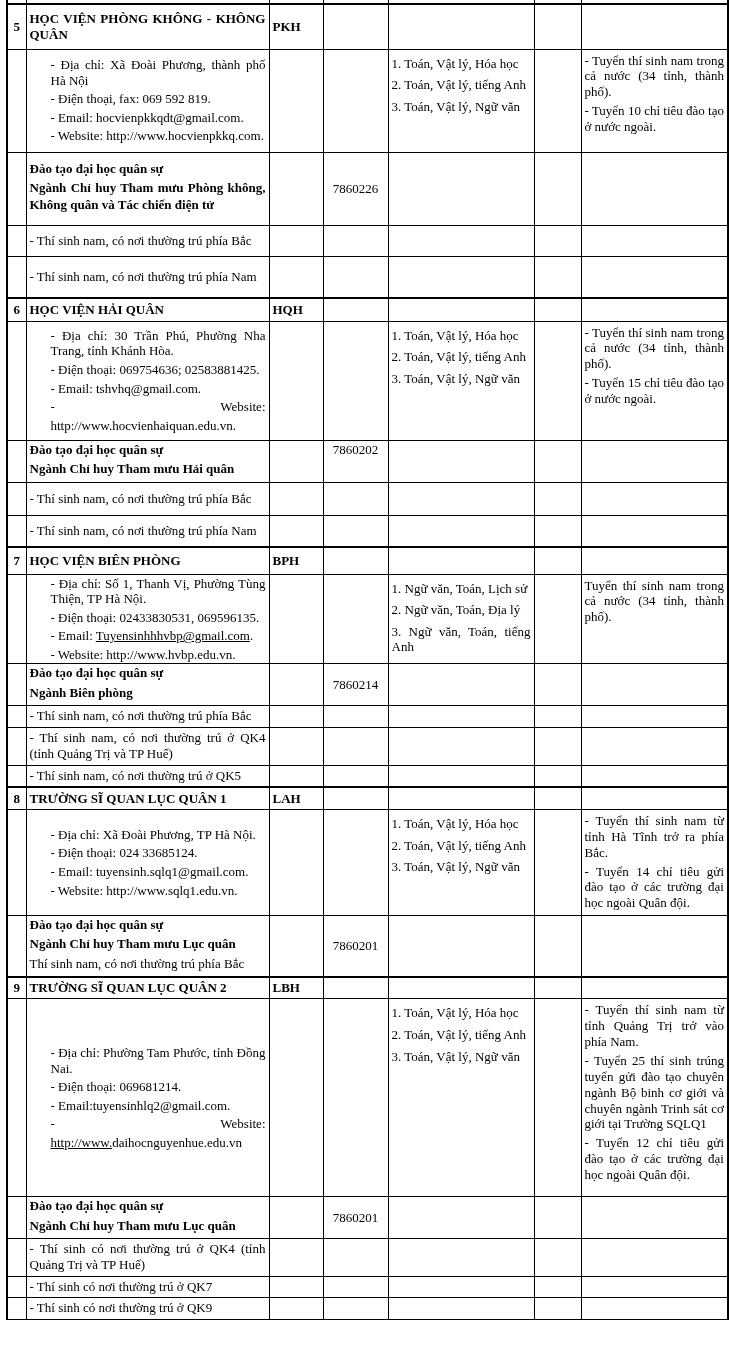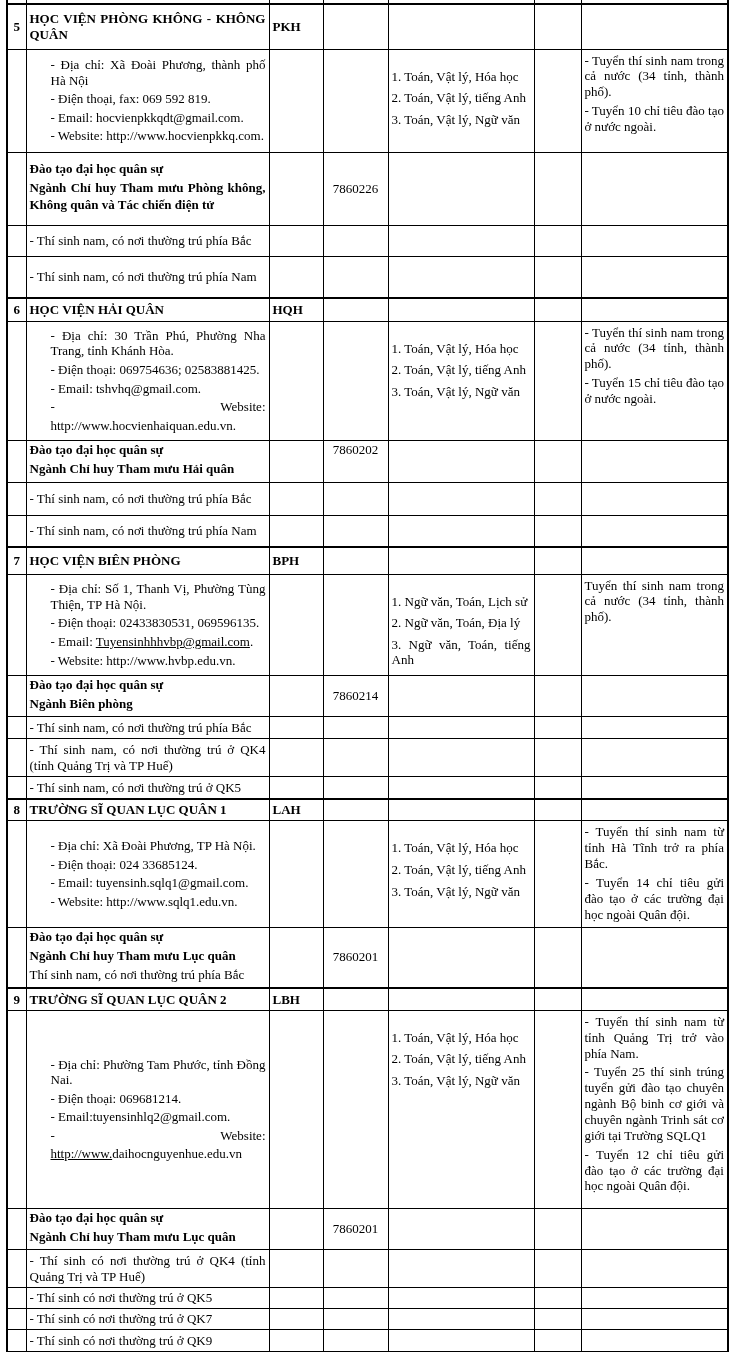--- a/index.html
+++ b/index.html
@@ -11,21 +11,21 @@
   tr.cut td{border-top:none;}
   td.bl{border-left-width:2px;}
   td.br{border-right-width:2px;}
   .c-no{text-align:center;font-weight:bold;padding:0;}
   .c-name{font-weight:bold;text-align:justify;font-family:Liberation Serif, serif;}
   .c-code{text-align:left;font-weight:bold;}
   .c-mil{text-align:center;}
   .c-quota{text-align:center;padding-left:48px;}
   .c-quota.b{font-weight:bold;}
   .c-addr{text-align:justify;padding-left:24px;}
-  .c-sub{vertical-align:top;padding-top:19px;margin-left:6px;}
+  .c-sub{vertical-align:top;padding-top:6px;margin-left:6px;}
   .c-notes{vertical-align:top;text-align:justify;padding-top:3px;}
   .c-label{text-align:justify;}
   .line{margin:0 0 3px;line-height:1.2;text-align:justify;}
   .addr .line:last-child{margin-bottom:0;}
   .flexline{display:flex;justify-content:space-between;text-align:left;}
   .subj{margin:0 0 6px;line-height:1.2;text-align:justify;}
   .note{margin:0 0 3px;line-height:1.22;}
   .prog p{font-weight:bold;margin:0 0 3px;line-height:1.25;text-align:justify;}
   .prog p.reg{font-weight:normal;}
   .u{text-decoration:underline;}
@@ -345,29 +345,20 @@
   <td class="bl"></td>
   <td class="c-label">- Thí sinh có nơi thường trú ở QK4 (tỉnh Quảng Trị và TP Huế)</td>
   <td></td>
   <td></td>
   <td></td>
   <td class="c-quota">37</td>
   <td class="br"></td>
 </tr>
 <tr style="height:21px">
   <td class="bl"></td>
-  <td class="c-label">- Thí sinh có nơi thường trú ở QK5</td>
-  <td></td>
-  <td></td>
-  <td></td>
-  <td class="c-quota">304</td>
-  <td class="br"></td>
-</tr>
-<tr style="height:21px">
-  <td class="bl"></td>
   <td class="c-label">- Thí sinh có nơi thường trú ở QK7</td>
   <td></td>
   <td></td>
   <td></td>
   <td class="c-quota">252</td>
   <td class="br"></td>
 </tr>
 <tr style="height:22px">
   <td class="bl"></td>
   <td class="c-label">- Thí sinh có nơi thường trú ở QK9</td>

